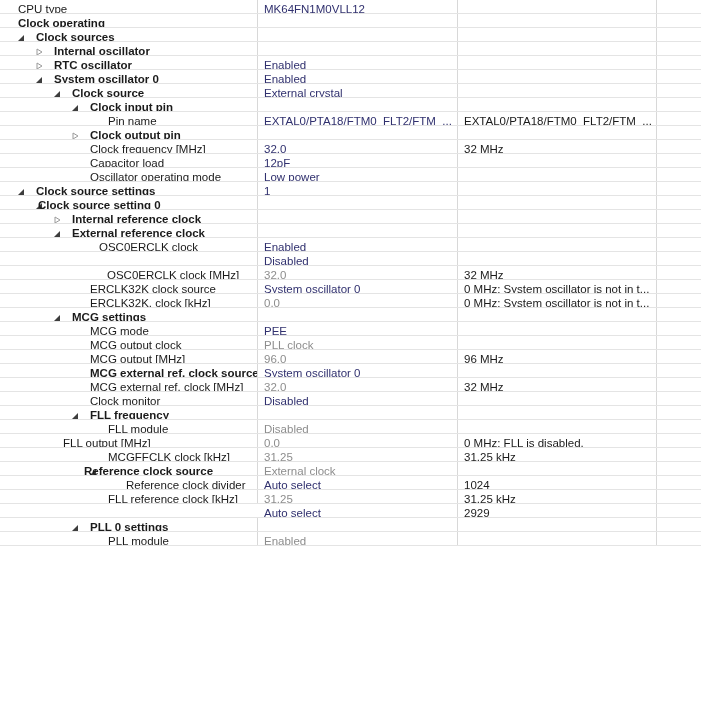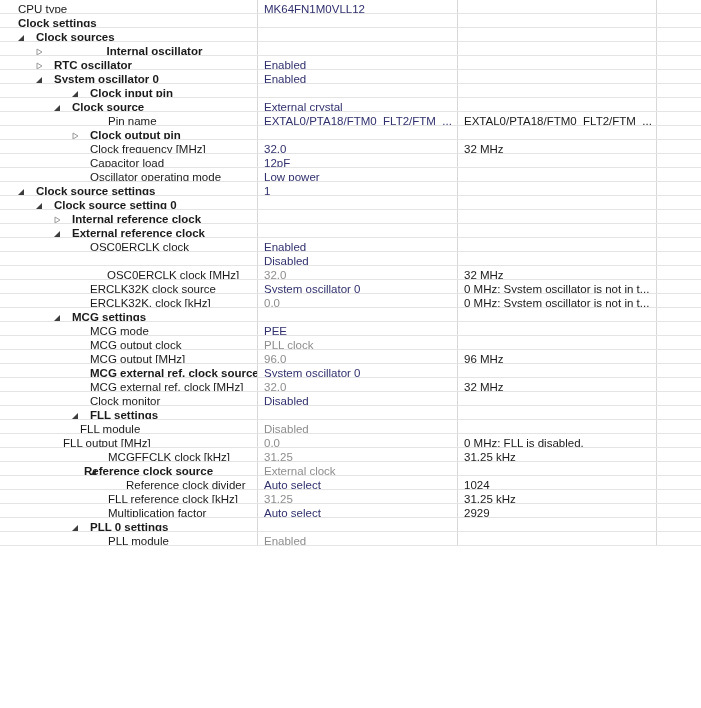--- a/index.html
+++ b/index.html
@@ -85,21 +85,21 @@
     <div class="row">
       <div class="cell c-label">
         <span class="lbl" style="padding-left: 18px;">CPU type</span>
       </div>
       <div class="cell c-value val-edit">MK64FN1M0VLL12</div>
       <div class="cell c-detail"></div>
       <div class="cell c-extra"></div>
     </div>
     <div class="row bold">
       <div class="cell c-label">
-        <span class="lbl" style="padding-left: 18px;">Clock settings</span>
+        <span class="lbl" style="padding-left: 18px;">Clock operating</span>
       </div>
       <div class="cell c-value val-edit"></div>
       <div class="cell c-detail"></div>
       <div class="cell c-extra"></div>
     </div>
     <div class="row bold">
       <span class="twisty" style="left: 14px;">
         <svg width="8" height="8" viewBox="0 0 8 8">
           <path d="M7 1 L7 7 L1 7 Z" fill="#3d3d3d"></path>
         </svg>
@@ -111,21 +111,21 @@
       <div class="cell c-detail"></div>
       <div class="cell c-extra"></div>
     </div>
     <div class="row bold">
       <span class="twisty" style="left: 32px;">
         <svg width="8" height="8" viewBox="0 0 8 8">
           <path d="M2 1 L7 4 L2 7 Z" fill="none" stroke="#9a9a9a" stroke-width="1"></path>
         </svg>
       </span>
       <div class="cell c-label">
-        <span class="lbl" style="padding-left: 54px; text-align: center;">Internal oscillator</span>
+        <span class="lbl" style="padding-left: 54px;">Internal oscillator</span>
       </div>
       <div class="cell c-value val-edit"></div>
       <div class="cell c-detail"></div>
       <div class="cell c-extra"></div>
     </div>
     <div class="row bold">
       <span class="twisty" style="left: 32px;">
         <svg width="8" height="8" viewBox="0 0 8 8">
           <path d="M2 1 L7 4 L2 7 Z" fill="none" stroke="#9a9a9a" stroke-width="1"></path>
         </svg>
@@ -144,42 +144,42 @@
         </svg>
       </span>
       <div class="cell c-label">
         <span class="lbl" style="padding-left: 54px;">System oscillator 0</span>
       </div>
       <div class="cell c-value val-edit">Enabled</div>
       <div class="cell c-detail"></div>
       <div class="cell c-extra"></div>
     </div>
     <div class="row bold">
+      <span class="twisty" style="left: 50px;">
+        <svg width="8" height="8" viewBox="0 0 8 8">
+          <path d="M7 1 L7 7 L1 7 Z" fill="#3d3d3d"></path>
+        </svg>
+      </span>
+      <div class="cell c-label">
+        <span class="lbl" style="padding-left: 72px;">Clock source</span>
+      </div>
+      <div class="cell c-value val-edit">External crystal</div>
+      <div class="cell c-detail"></div>
+      <div class="cell c-extra"></div>
+    </div>
+    <div class="row bold">
       <span class="twisty" style="left: 68px;">
         <svg width="8" height="8" viewBox="0 0 8 8">
           <path d="M7 1 L7 7 L1 7 Z" fill="#3d3d3d"></path>
         </svg>
       </span>
       <div class="cell c-label">
         <span class="lbl" style="padding-left: 90px;">Clock input pin</span>
       </div>
       <div class="cell c-value val-edit"></div>
-      <div class="cell c-detail"></div>
-      <div class="cell c-extra"></div>
-    </div>
-    <div class="row bold">
-      <span class="twisty" style="left: 50px;">
-        <svg width="8" height="8" viewBox="0 0 8 8">
-          <path d="M7 1 L7 7 L1 7 Z" fill="#3d3d3d"></path>
-        </svg>
-      </span>
-      <div class="cell c-label">
-        <span class="lbl" style="padding-left: 72px;">Clock source</span>
-      </div>
-      <div class="cell c-value val-edit">External crystal</div>
       <div class="cell c-detail"></div>
       <div class="cell c-extra"></div>
     </div>
     <div class="row">
       <div class="cell c-label">
         <span class="lbl" style="padding-left: 108px;">Pin name</span>
       </div>
       <div class="cell c-value val-edit">EXTAL0/PTA18/FTM0_FLT2/FTM_...</div>
       <div class="cell c-detail">EXTAL0/PTA18/FTM0_FLT2/FTM_...</div>
       <div class="cell c-extra"></div>
@@ -234,21 +234,21 @@
       <div class="cell c-detail"></div>
       <div class="cell c-extra"></div>
     </div>
     <div class="row bold">
       <span class="twisty" style="left: 32px;">
         <svg width="8" height="8" viewBox="0 0 8 8">
           <path d="M7 1 L7 7 L1 7 Z" fill="#3d3d3d"></path>
         </svg>
       </span>
       <div class="cell c-label">
-        <span class="lbl" style="padding-left: 54px;">Clock source setting 0</span>
+        <span class="lbl" style="padding-left: 38px;">Clock source setting 0</span>
       </div>
       <div class="cell c-value val-edit"></div>
       <div class="cell c-detail"></div>
       <div class="cell c-extra"></div>
     </div>
     <div class="row bold">
       <span class="twisty" style="left: 50px;">
         <svg width="8" height="8" viewBox="0 0 8 8">
           <path d="M2 1 L7 4 L2 7 Z" fill="none" stroke="#9a9a9a" stroke-width="1"></path>
         </svg>
@@ -268,21 +268,21 @@
       </span>
       <div class="cell c-label">
         <span class="lbl" style="padding-left: 72px;">External reference clock</span>
       </div>
       <div class="cell c-value val-edit"></div>
       <div class="cell c-detail"></div>
       <div class="cell c-extra"></div>
     </div>
     <div class="row">
       <div class="cell c-label">
-        <span class="lbl" style="padding-left: 90px;">OSC0ERCLK clock</span>
+        <span class="lbl" style="padding-left: 62px; margin-left: 37px;">OSC0ERCLK clock</span>
       </div>
       <div class="cell c-value val-edit">Enabled</div>
       <div class="cell c-detail"></div>
       <div class="cell c-extra"></div>
     </div>
     <div class="row">
       <div class="cell c-label">
         <span class="lbl" style="padding-left: 90px; margin-top: 28px;">OSC0ERCLK in stop</span>
       </div>
       <div class="cell c-value val-edit">Disabled</div>
@@ -374,29 +374,29 @@
       <div class="cell c-detail"></div>
       <div class="cell c-extra"></div>
     </div>
     <div class="row bold">
       <span class="twisty" style="left: 68px;">
         <svg width="8" height="8" viewBox="0 0 8 8">
           <path d="M7 1 L7 7 L1 7 Z" fill="#3d3d3d"></path>
         </svg>
       </span>
       <div class="cell c-label">
-        <span class="lbl" style="padding-left: 90px;">FLL settings</span>
-      </div>
-      <div class="cell c-value val-edit"></div>
-      <div class="cell c-detail"></div>
-      <div class="cell c-extra"></div>
-    </div>
-    <div class="row">
-      <div class="cell c-label">
-        <span class="lbl" style="padding-left: 80px;">FLL module</span>
+        <span class="lbl" style="padding-left: 90px;">FLL frequency</span>
+      </div>
+      <div class="cell c-value val-edit"></div>
+      <div class="cell c-detail"></div>
+      <div class="cell c-extra"></div>
+    </div>
+    <div class="row">
+      <div class="cell c-label">
+        <span class="lbl" style="padding-left: 108px;">FLL module</span>
       </div>
       <div class="cell c-value val-ro">Disabled</div>
       <div class="cell c-detail"></div>
       <div class="cell c-extra"></div>
     </div>
     <div class="row">
       <div class="cell c-label">
         <span class="lbl" style="padding-left: 63px;">FLL output [MHz]</span>
       </div>
       <div class="cell c-value val-ro">0.0</div>
@@ -434,23 +434,20 @@
     </div>
     <div class="row">
       <div class="cell c-label">
         <span class="lbl" style="padding-left: 108px;">FLL reference clock [kHz]</span>
       </div>
       <div class="cell c-value val-ro">31.25</div>
       <div class="cell c-detail">31.25 kHz</div>
       <div class="cell c-extra"></div>
     </div>
     <div class="row">
-      <div class="cell c-label">
-        <span class="lbl" style="padding-left: 108px;">Multiplication factor</span>
-      </div>
       <div class="cell c-value val-edit">Auto select</div>
       <div class="cell c-detail">2929</div>
       <div class="cell c-extra"></div>
     </div>
     <div class="row bold">
       <span class="twisty" style="left: 68px;">
         <svg width="8" height="8" viewBox="0 0 8 8">
           <path d="M7 1 L7 7 L1 7 Z" fill="#3d3d3d"></path>
         </svg>
       </span>

